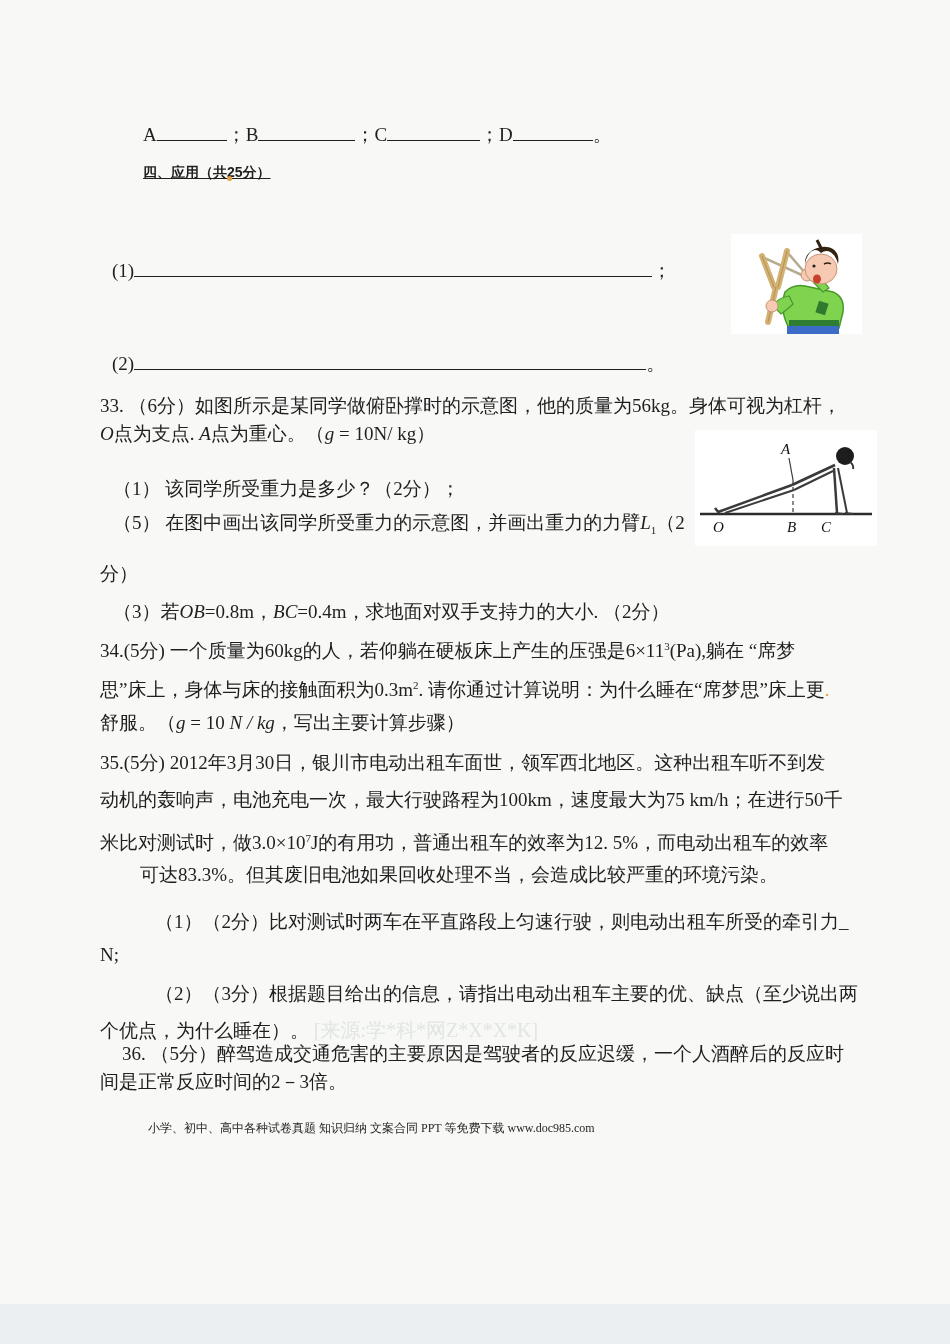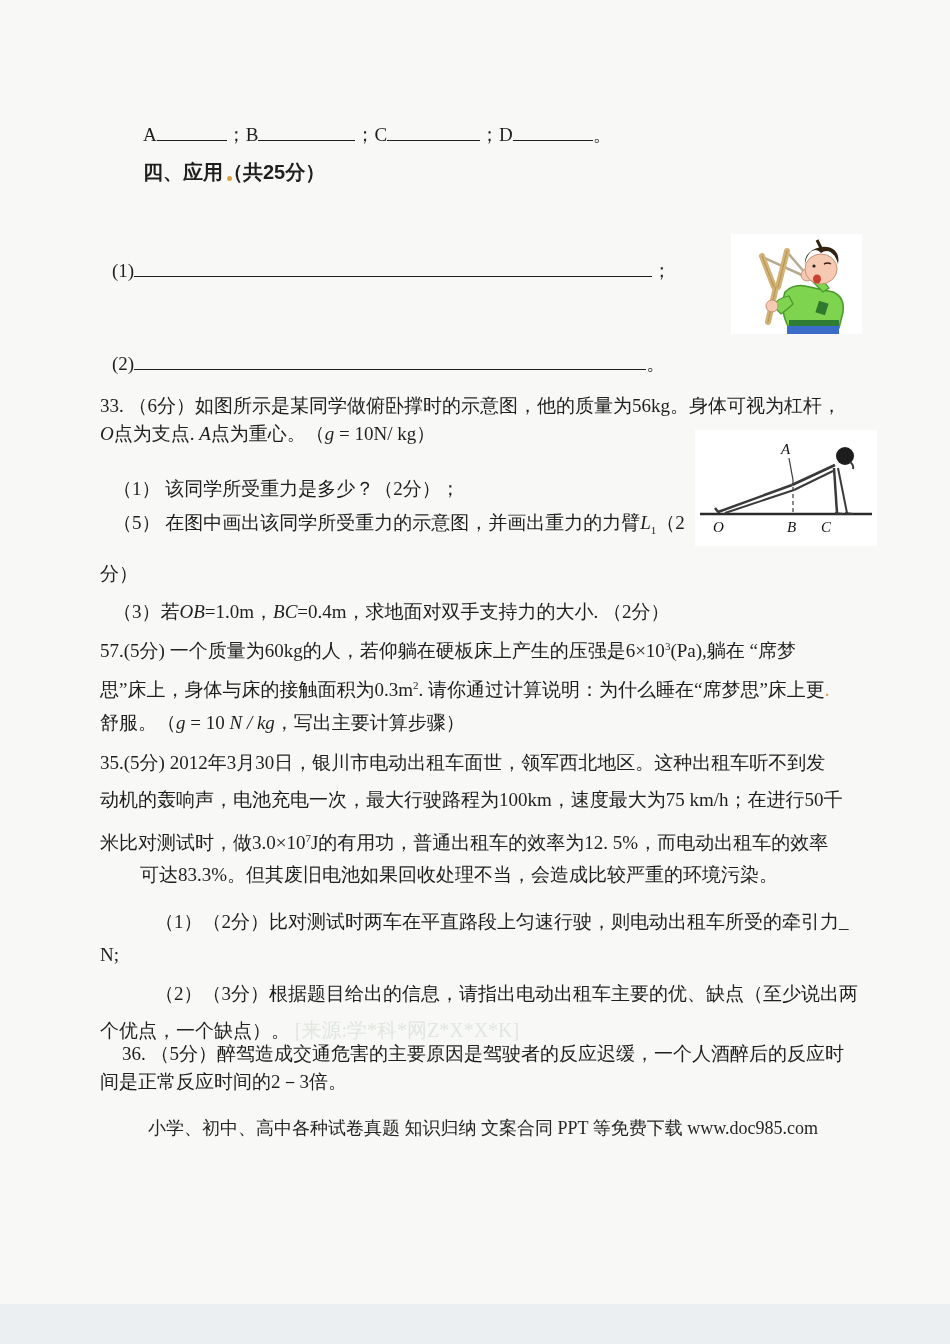--- a/index.html
+++ b/index.html
@@ -14,36 +14,36 @@
   .line{
     position:absolute;
     left:100px;
     font-size:19px;
     line-height:28px;
     white-space:nowrap;
     color:#1f1f1f;
   }
   .indent33{left:113px;}
   .indent35{left:155px;}
-  .heading{font-weight:bold;font-size:20px;font-family:"Liberation Sans","DejaVu Sans",sans-serif;}
+  .heading{font-weight:bold;font-size:14px;font-family:"Liberation Sans","DejaVu Sans",sans-serif;text-decoration:underline;}
   .bl{display:inline-block;border-bottom:1.5px solid #1f1f1f;height:20px;vertical-align:baseline;}
   .bl-a{width:70px;} .bl-b{width:97px;} .bl-c{width:93px;} .bl-d{width:80px;}
   .bl-long{width:518px;}
   .it{font-style:italic;font-family:"Liberation Serif",serif;}
   sup,sub{font-size:11px;}
   .orange{color:#e0a03c;}
   .orange-dot{
     position:absolute;width:5px;height:5px;border-radius:50%;
     background:#e0a03c;
   }
   .watermark{color:#e0e6e0;font-size:20px;}
   .figure{position:absolute;background:#ffffff;}
   .fig-boy{left:731px;top:234px;width:131px;height:100px;}
   .fig-pushup{left:695px;top:430px;width:182px;height:116px;}
-  .footer-line{left:148px;font-size:18px;color:#262626;}
+  .footer-line{left:148px;font-size:12px;color:#262626;}
 </style>
 </head>
 <body>
 
 <div class="page">
 
   <div class="line" style="top:120px;left:143px;">
     <span>A</span><span class="bl bl-a"></span><span>；</span><span>B</span><span class="bl bl-b"></span><span>；</span><span>C</span><span class="bl bl-c"></span><span>；</span><span>D</span><span class="bl bl-d"></span><span>。</span>
   </div>
 
@@ -129,46 +129,46 @@
   </div>
 
   <div class="line indent33" style="top:475px;">（1） 该同学所受重力是多少？（2分）；</div>
 
   <div class="line indent33" style="top:509px;">
     <span>（5） 在图中画出该同学所受重力的示意图，并画出重力的力臂</span><span class="it">L</span><sub>1</sub><span>（2</span>
   </div>
   <div class="line" style="top:560px;">分）</div>
 
   <div class="line indent33" style="top:598px;">
-    <span>（3）若</span><span class="it">OB</span><span>=1.0m，</span><span class="it">BC</span><span>=0.4m，求地面对双手支持力的大小. （2分）</span>
+    <span>（3）若</span><span class="it">OB</span><span>=0.8m，</span><span class="it">BC</span><span>=0.4m，求地面对双手支持力的大小. （2分）</span>
   </div>
 
   <div class="line" style="top:632px;">
-    <span>57.(5分) 一个质量为60kg的人，若仰躺在硬板床上产生的压强是6×10</span><sup>3</sup><span>(Pa),躺在 “席梦</span>
+    <span>34.(5分) 一个质量为60kg的人，若仰躺在硬板床上产生的压强是6×11</span><sup>3</sup><span>(Pa),躺在 “席梦</span>
   </div>
   <div class="line" style="top:671px;">
     <span>思”床上，身体与床的接触面积为0.3m</span><sup>2</sup><span>. 请你通过计算说明：为什么睡在“席梦思”床上更</span><span class="orange">.</span>
   </div>
   <div class="line" style="top:709px;">
     <span>舒服。（</span><span class="it">g</span><span> = 10 </span><span class="it">N / kg</span><span>，写出主要计算步骤）</span>
   </div>
 
   <div class="line" style="top:749px;">35.(5分) 2012年3月30日，银川市电动出租车面世，领军西北地区。这种出租车听不到发</div>
   <div class="line" style="top:786px;">动机的轰响声，电池充电一次，最大行驶路程为100km，速度最大为75 km/h；在进行50千</div>
   <div class="line" style="top:824px;">
     <span>米比对测试时，做3.0×10</span><sup>7</sup><span>J的有用功，普通出租车的效率为12. 5%，而电动出租车的效率</span>
   </div>
   <div class="line" style="top:861px;margin-left:40px;">可达83.3%。但其废旧电池如果回收处理不当，会造成比较严重的环境污染。</div>
 
   <div class="line indent35" style="top:908px;text-align:right;">（1）（2分）比对测试时两车在平直路段上匀速行驶，则电动出租车所受的牵引力_</div>
   <div class="line" style="top:941px;">N;</div>
 
   <div class="line indent35" style="top:980px;">（2）（3分）根据题目给出的信息，请指出电动出租车主要的优、缺点（至少说出两</div>
   <div class="line" style="top:1016px;">
-    <span>个优点，一个缺点）。</span> <span class="watermark">[来源:学*科*网Z*X*X*K]</span>
+    <span>个优点，为什么睡在）。</span> <span class="watermark">[来源:学*科*网Z*X*X*K]</span>
   </div>
 
   <div class="line" style="top:1040px;margin-left:22px;">36. （5分）醉驾造成交通危害的主要原因是驾驶者的反应迟缓，一个人酒醉后的反应时</div>
   <div class="line" style="top:1068px;">间是正常反应时间的2－3倍。</div>
 
   <div class="line footer-line" style="top:1114px;">小学、初中、高中各种试卷真题 知识归纳 文案合同 PPT 等免费下载  www.doc985.com</div>
 
 </div>
 
 </body></html>

